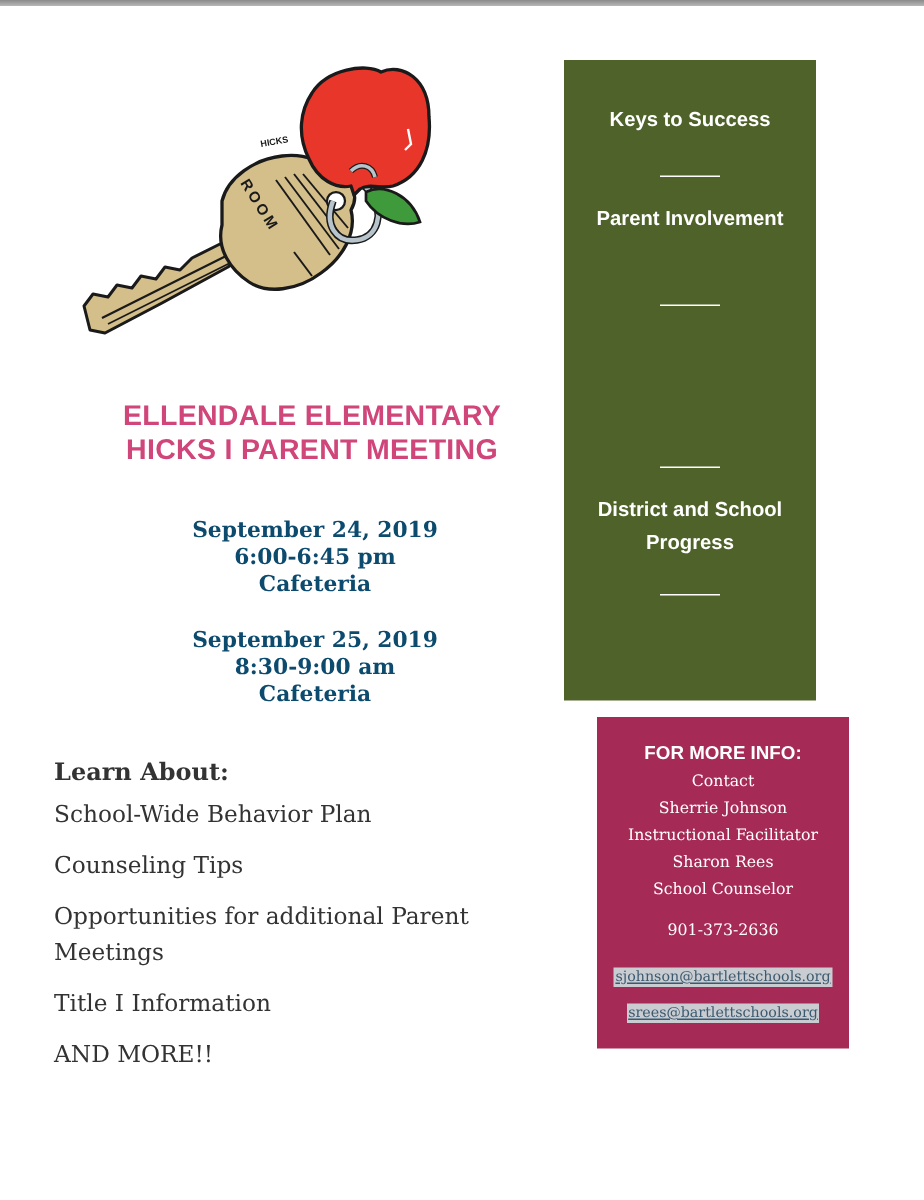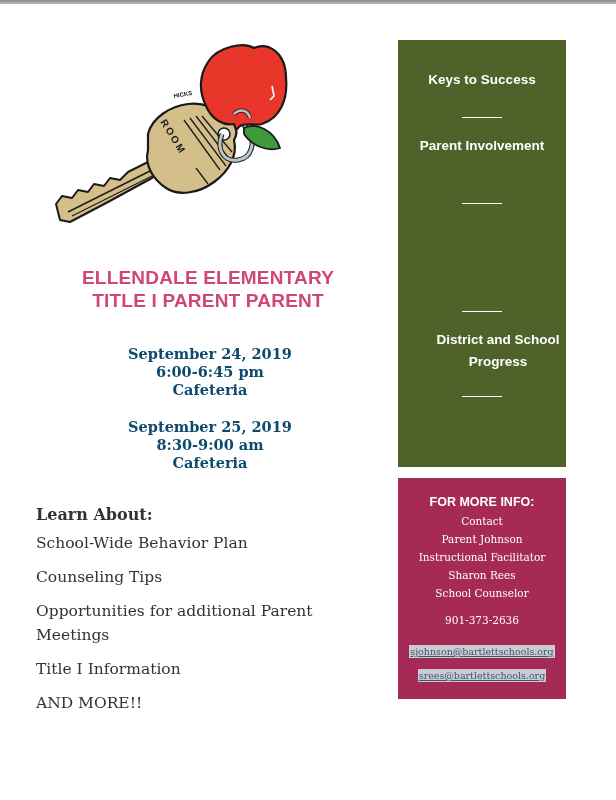--- a/index.html
+++ b/index.html
@@ -68,21 +68,21 @@
       line-height: 20px;
       margin: 0 0 6px 0;
     }
     .learn-item {
       font-size: 15.5px;
       line-height: 24px;
       margin: 0 0 10px 0;
     }
     .green-box {
       position: absolute;
-      left: 398px;
+      left: 376px;
       top: 40px;
       width: 168px;
       height: 427px;
       background: #4e6229;
       color: #ffffff;
       font-family: "Liberation Sans", sans-serif;
       font-weight: bold;
       font-size: 13.5px;
       text-align: center;
       line-height: 22px;
@@ -177,21 +177,21 @@
     <path d="M160 24 C170 8 196 4 206 10 C220 4 238 14 238 40 C240 62 232 80 214 86 C206 88 198 84 192 88 L188 92 L186 86 C176 88 164 82 158 68 C150 52 152 36 160 24 Z" fill="#e8362a" stroke="#1a1a1a" stroke-width="2.2" stroke-linejoin="round"></path>
     <path d="M224 48 L226 58 L222 62" fill="none" stroke="#ffffff" stroke-width="1.6"></path>
 
     <path d="M186 76 C192 70 200 72 202 80" fill="none" stroke="#1a1a1a" stroke-width="4"></path>
     <path d="M186 76 C192 70 200 72 202 80" fill="none" stroke="#b8c4cc" stroke-width="2.4"></path>
   </svg>
 </div>
 
 <div class="title">
   <div>ELLENDALE ELEMENTARY</div>
-  <div>TITLE I PARENT PARENT</div>
+  <div>HICKS I PARENT MEETING</div>
 </div>
 
 <div class="event e1">
   <div>September 24, 2019</div>
   <div>6:00-6:45 pm</div>
   <div>Cafeteria</div>
 </div>
 <div class="event e2">
   <div>September 25, 2019</div>
   <div>8:30-9:00 am</div>
@@ -206,28 +206,28 @@
   <div class="learn-item">Title I Information</div>
   <div class="learn-item">AND MORE!!</div>
 </div>
 
 <div class="green-box">
   <div class="gb-item" style="top:29px;">Keys to Success</div>
   <div class="gb-rule" style="top:77px;"></div>
   <div class="gb-item" style="top:95px; padding:0 20px; box-sizing:border-box;">Parent Involvement</div>
   <div class="gb-rule" style="top:163px;"></div>
   <div class="gb-rule" style="top:271px;"></div>
-  <div class="gb-item" style="top:289px; padding:0 11px; box-sizing:border-box;margin-left:16px;">District and School Progress</div>
+  <div class="gb-item" style="top:289px; padding:0 11px; box-sizing:border-box;">District and School Progress</div>
   <div class="gb-rule" style="top:356px;"></div>
 </div>
 
 <div class="maroon-box">
   <div class="mb-heading">FOR MORE INFO:</div>
   <div class="mb-line" style="top:36px;">Contact</div>
-  <div class="mb-line" style="top:54px;">Parent Johnson</div>
+  <div class="mb-line" style="top:54px;">Sherrie Johnson</div>
   <div class="mb-line" style="top:72px;">Instructional Facilitator</div>
   <div class="mb-line" style="top:90px;">Sharon Rees</div>
   <div class="mb-line" style="top:108px;">School Counselor</div>
   <div class="mb-line" style="top:135px;">901-373-2636</div>
   <div class="mb-email" style="top:163px;">
     <a>sjohnson@bartlettschools.org</a>
   </div>
   <div class="mb-email" style="top:187px;">
     <a>srees@bartlettschools.org</a>
   </div>

